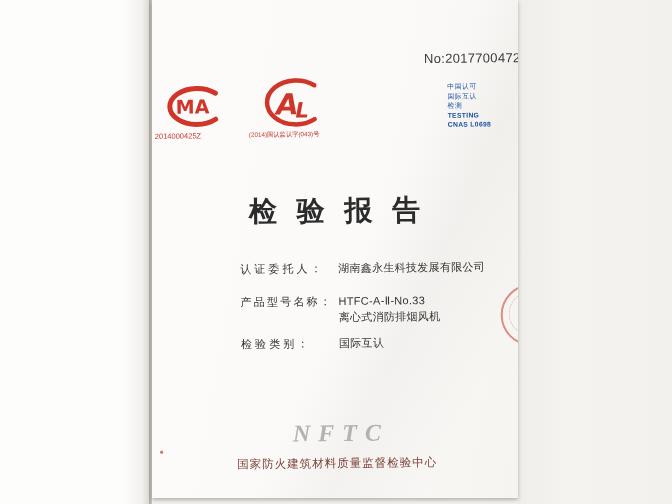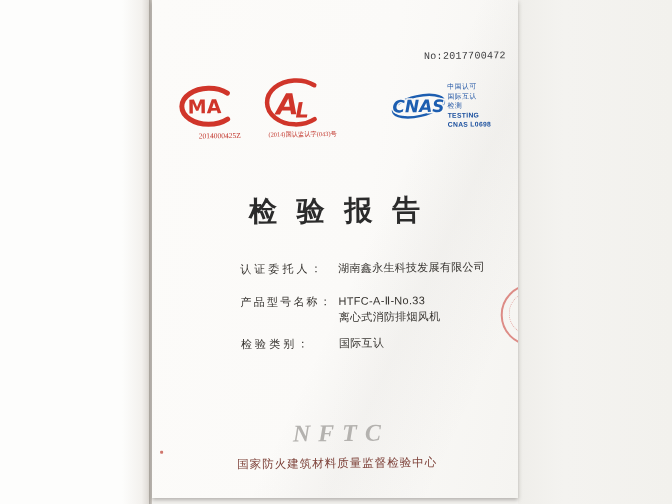--- a/index.html
+++ b/index.html
@@ -30,30 +30,30 @@
     background:
       linear-gradient(115deg, rgba(0,0,0,0) 55%, rgba(110,105,98,0.05) 68%, rgba(0,0,0,0) 85%),
       linear-gradient(100deg,#fcfbf9 0%,#fbfaf8 55%,#f5f4f1 100%);
     box-shadow:0 2px 4px rgba(60,55,50,0.35);
     overflow:hidden;
   }
   .page-content{position:absolute;inset:0;transform:rotate(-0.6deg);transform-origin:50% 50%;}
 
   .report-no{
     position:absolute;left:274px;top:52px;
-    font-size:10px;letter-spacing:0.3px;color:#3c3c3e;font-family:Liberation Mono, monospace;
+    font-size:13px;letter-spacing:0.3px;color:#3c3c3e;
   }
 
   
   .logo-group{position:absolute;}
   .logo-sub{
-    text-align:right;color:#c3392f;
-    font-family:Liberation Serif, serif;
+    text-align:left;color:#c3392f;
+    font-family:Liberation Sans, sans-serif;
   }
-  .cma-group{left:16px;top:82px;width:74px;}
+  .cma-group{left:4px;top:82px;width:74px;}
   .cma-group .logo-sub{font-size:7.5px;margin-top:2px;}
   .cal-group{left:98px;top:76px;width:88px;}
   .cal-group .logo-sub{font-size:6.3px;margin-top:2px;white-space:nowrap;}
   .ilac-group{left:181px;top:79px;width:57px;}
   .cnas-group{left:240px;top:87px;width:56px;}
   .cnas-lines{
     position:absolute;left:297px;top:83px;width:60px;
     color:#2055a4;font-size:6.8px;line-height:9.6px;letter-spacing:0.6px;
   }
   .cnas-lines .lat{font-weight:bold;letter-spacing:0.3px;color:#1a4f9e;}
@@ -133,28 +133,20 @@
       <div class="logo-group cal-group">
         <svg width="72" height="52" viewBox="0 0 72 52" style="margin:0 auto;">
           <path d="M 58 9 A 29 22 0 1 0 58 43" fill="none" stroke="#d0352a" stroke-width="4.5" stroke-linecap="round"></path>
           <text x="31" y="38" text-anchor="middle" font-size="29" font-weight="bold" font-family="DejaVu Sans, sans-serif" fill="#d0352a" font-style="italic">A</text>
           <text x="39" y="41" font-size="21" font-weight="bold" font-family="DejaVu Sans, sans-serif" fill="#d0352a" font-style="italic">L</text>
         </svg>
         <div class="logo-sub">(2014)国认监认字(043)号</div>
       </div>
 
 
-      <div class="logo-group cnas-group">
-        <svg width="56" height="40" viewBox="0 0 56 40">
-          <g transform="rotate(-12 28 20)">
-            <ellipse cx="28" cy="20" rx="26" ry="10" fill="none" stroke="#1d5eb0" stroke-width="2.4"></ellipse>
-          </g>
-          <text x="28" y="26" text-anchor="middle" font-size="17" font-weight="bold" font-style="italic" font-family="DejaVu Sans, sans-serif" fill="#1d5eb0" paint-order="stroke" stroke="#faf9f7" stroke-width="3">CNAS</text>
-        </svg>
-      </div>
 
       <div class="cnas-lines">
         <div>中国认可</div>
         <div>国际互认</div>
         <div>检测</div>
         <div class="lat">TESTING</div>
         <div class="lat">CNAS L0698</div>
       </div>
 
       <h1 class="title">检 验 报 告</h1>

